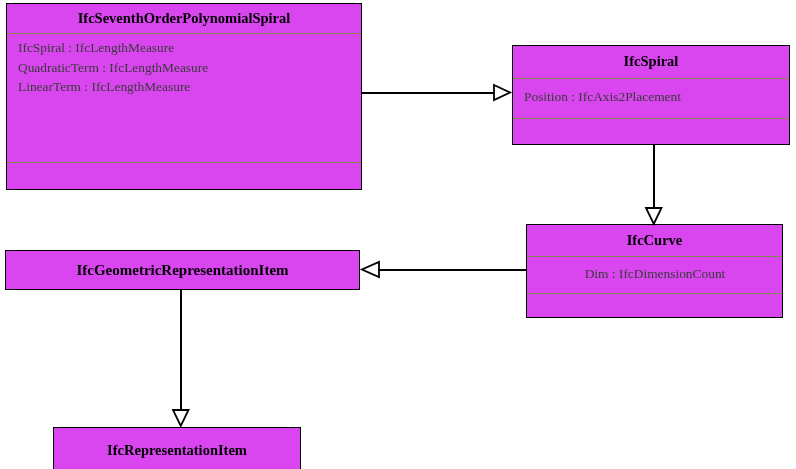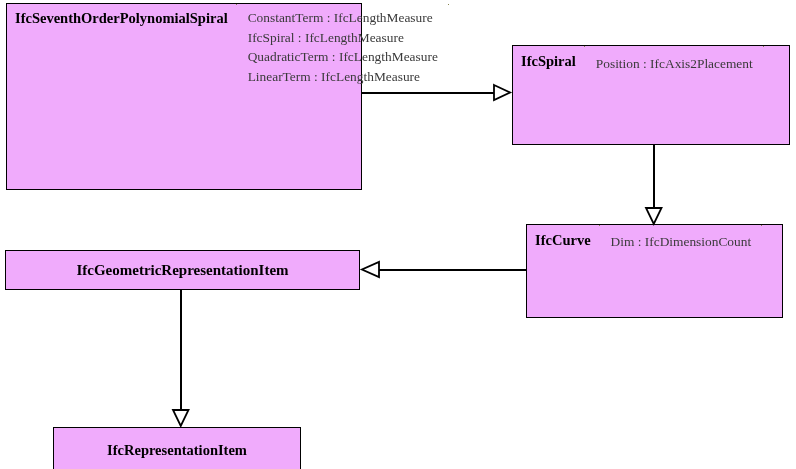--- a/index.html
+++ b/index.html
@@ -14,24 +14,24 @@
     height: 469px;
     background: #ffffff;
     overflow: hidden;
     font-family: "Liberation Serif", "DejaVu Serif", serif;
   }
 
   
   .uml-class {
     position: absolute;
     box-sizing: border-box;
-    background: #f0abfc;
+    background: #d946ef;
     border: 1px solid #000000;
     display: flex;
-    flex-direction: row;
+    flex-direction: column;
   }
   .uml-title {
     box-sizing: border-box;
     width: 100%;
     text-align: center;
     font-weight: bold;
     color: #000000;
     font-size: 14.5px;
     line-height: 1.1;
     display: flex;
@@ -73,42 +73,41 @@
   
   .arrow-svg { position: absolute; overflow: visible; }
 
   
   #cls-spiral7     { left: 6px;   top: 3px;   width: 356px; height: 187px; }
   #cls-spiral7 .uml-title   { height: 29px; }
   #cls-spiral7 .uml-attrs   { height: 128px; }
 
   #cls-spiral      { left: 512px; top: 45px;  width: 278px; height: 100px; }
   #cls-spiral .uml-title    { height: 32px; }
-  #cls-spiral .uml-attrs    { height: 39px; padding-top: 8px; text-align: right; }
+  #cls-spiral .uml-attrs    { height: 39px; padding-top: 8px; text-align: left; }
 
   #cls-curve       { left: 526px; top: 224px; width: 257px; height: 94px; }
   #cls-curve .uml-title     { height: 31px; }
   #cls-curve .uml-attrs     { height: 36px; padding-top: 7px; text-align: center; }
 
   #cls-geomrep     { left: 5px;   top: 250px; width: 355px; height: 40px; }
   #cls-geomrep .uml-title   { height: 100%; font-size: 15px; }
 
   #cls-repitem     { left: 53px;  top: 427px; width: 248px; height: 48px; }
   #cls-repitem .uml-title   { height: 100%; font-size: 14.5px; }
 </style>
 </head>
 <body>
 
 <div id="canvas">
 
   <div class="uml-class" id="cls-spiral7">
     <div class="uml-title">IfcSeventhOrderPolynomialSpiral</div>
     <div class="uml-sep"></div>
     <div class="uml-attrs">
-      <div class="uml-attr-row">ConstantTerm : IfcLengthMeasure</div>
       <div class="uml-attr-row">IfcSpiral : IfcLengthMeasure</div>
       <div class="uml-attr-row">QuadraticTerm : IfcLengthMeasure</div>
       <div class="uml-attr-row">LinearTerm : IfcLengthMeasure</div>
     </div>
     <div class="uml-sep"></div>
     <div class="uml-methods"></div>
   </div>
 
   <div class="uml-class" id="cls-spiral">
     <div class="uml-title">IfcSpiral</div>

